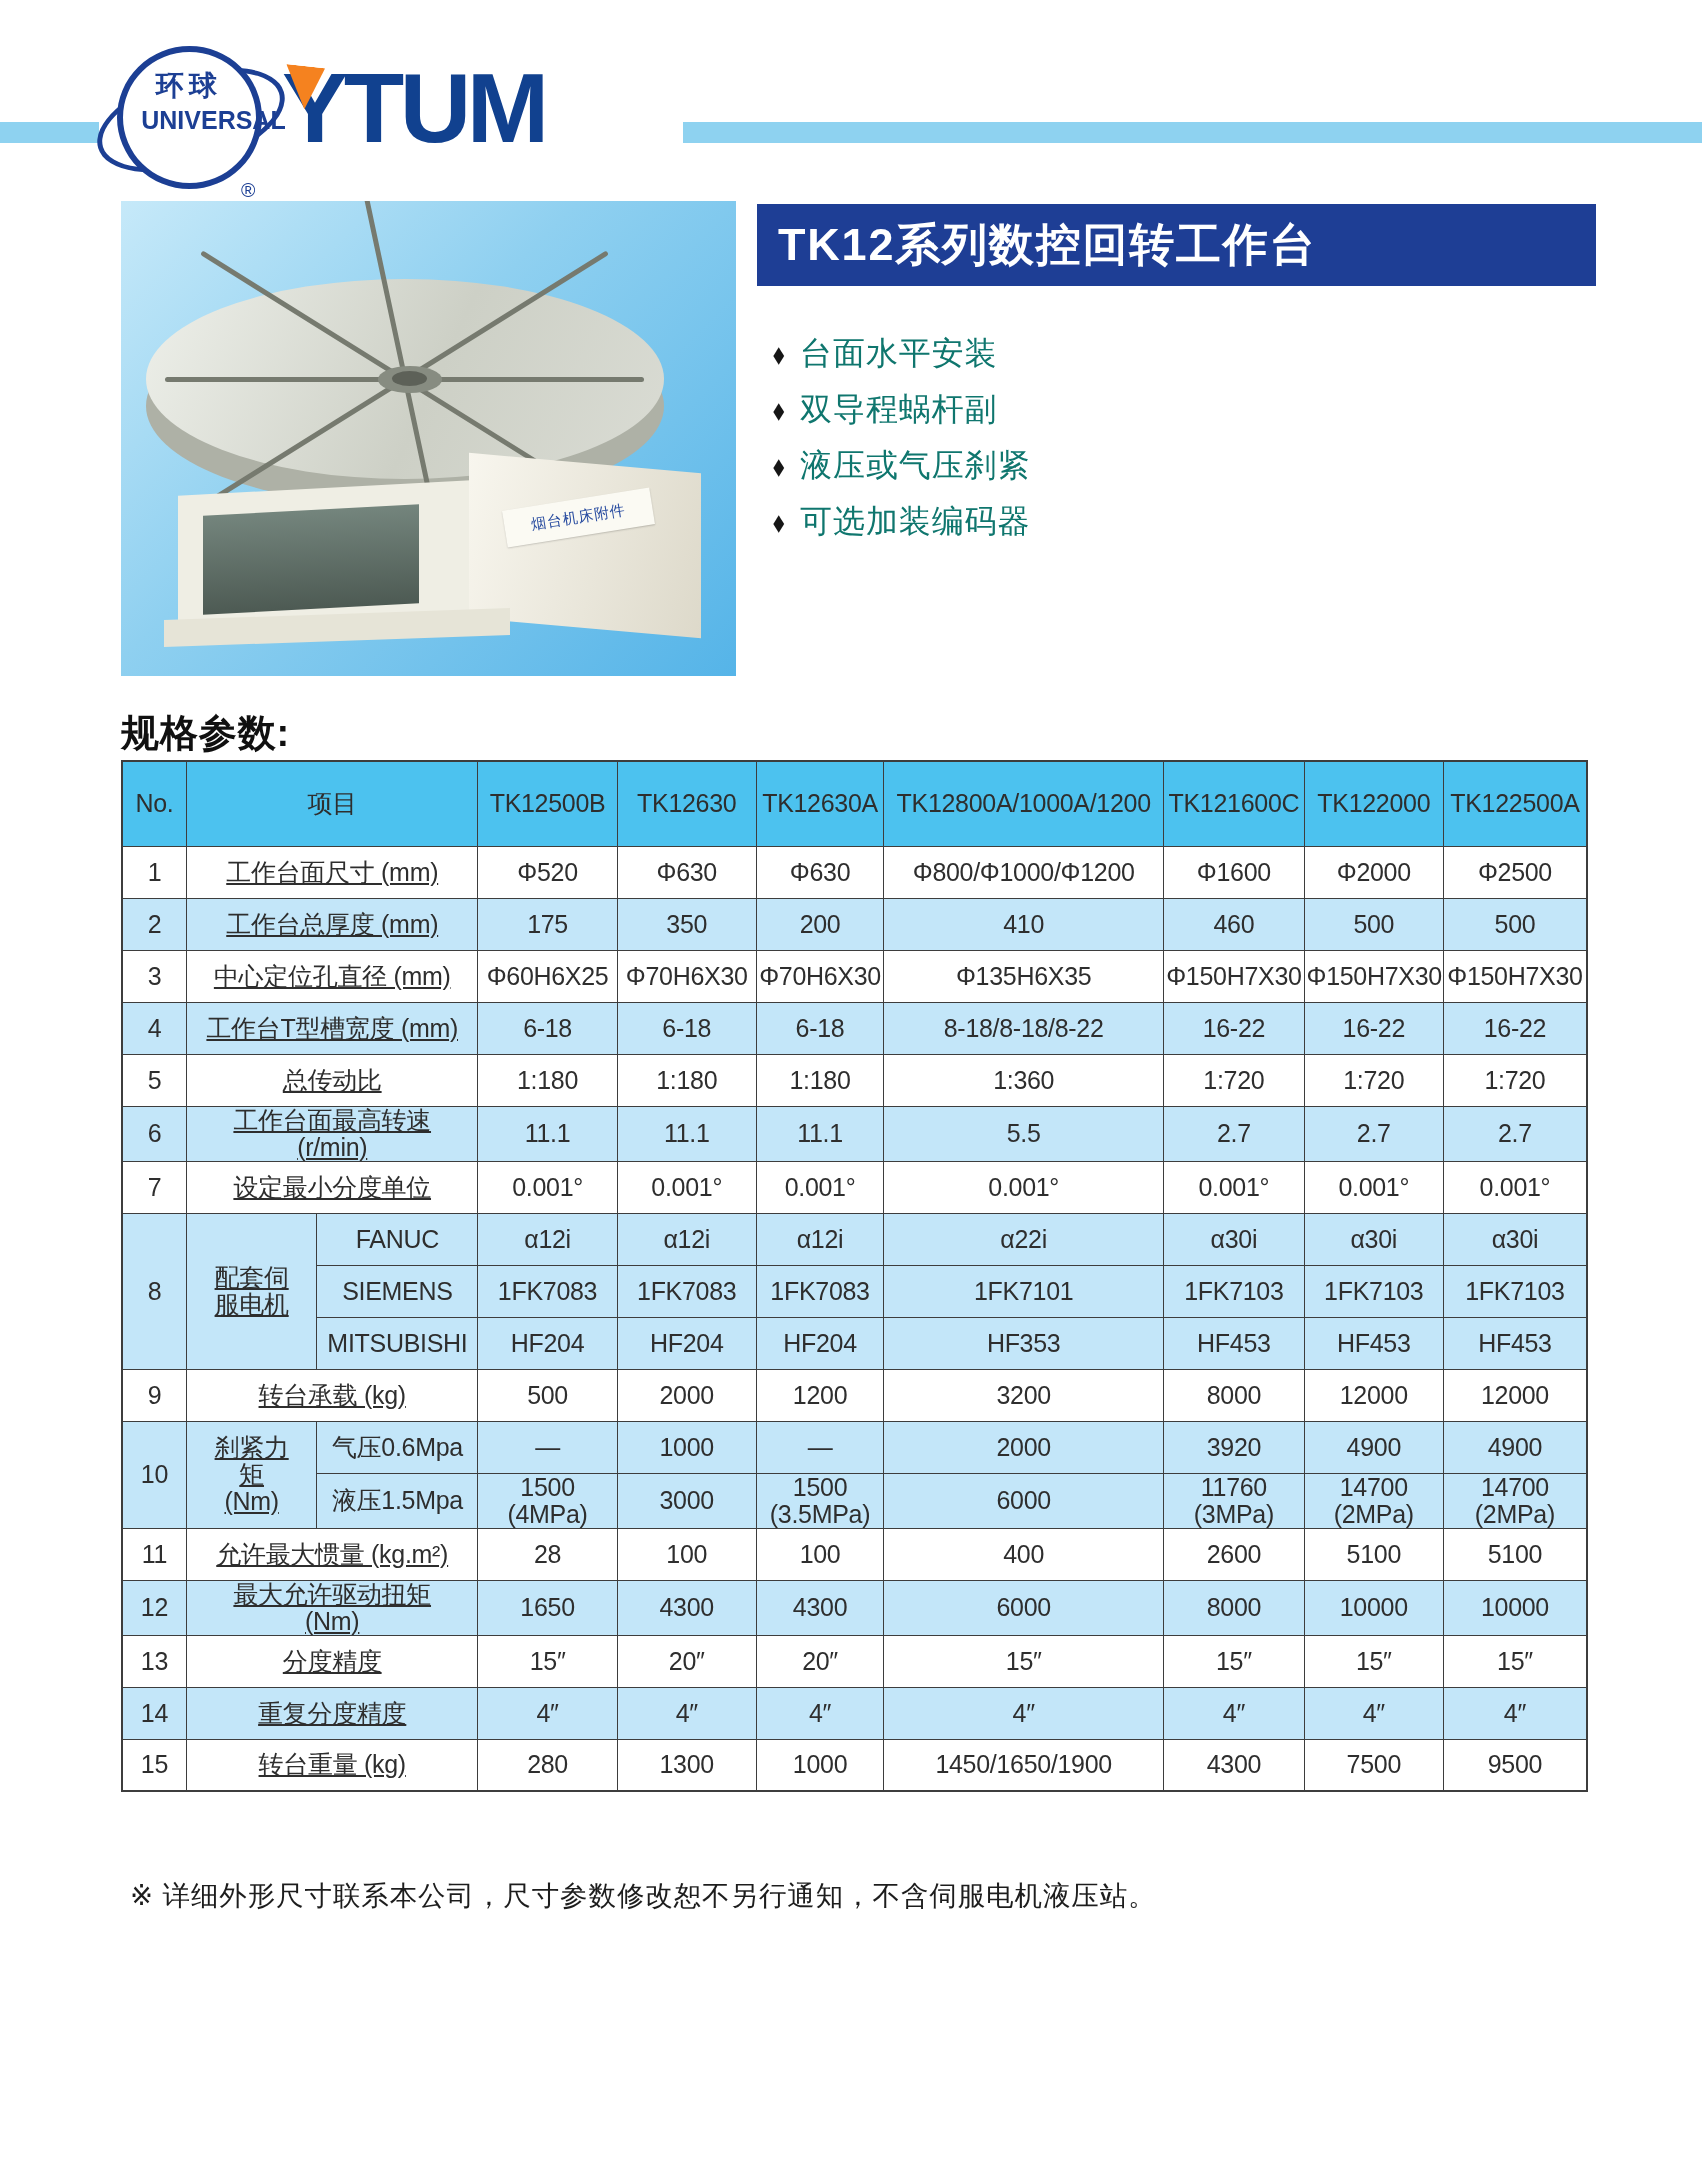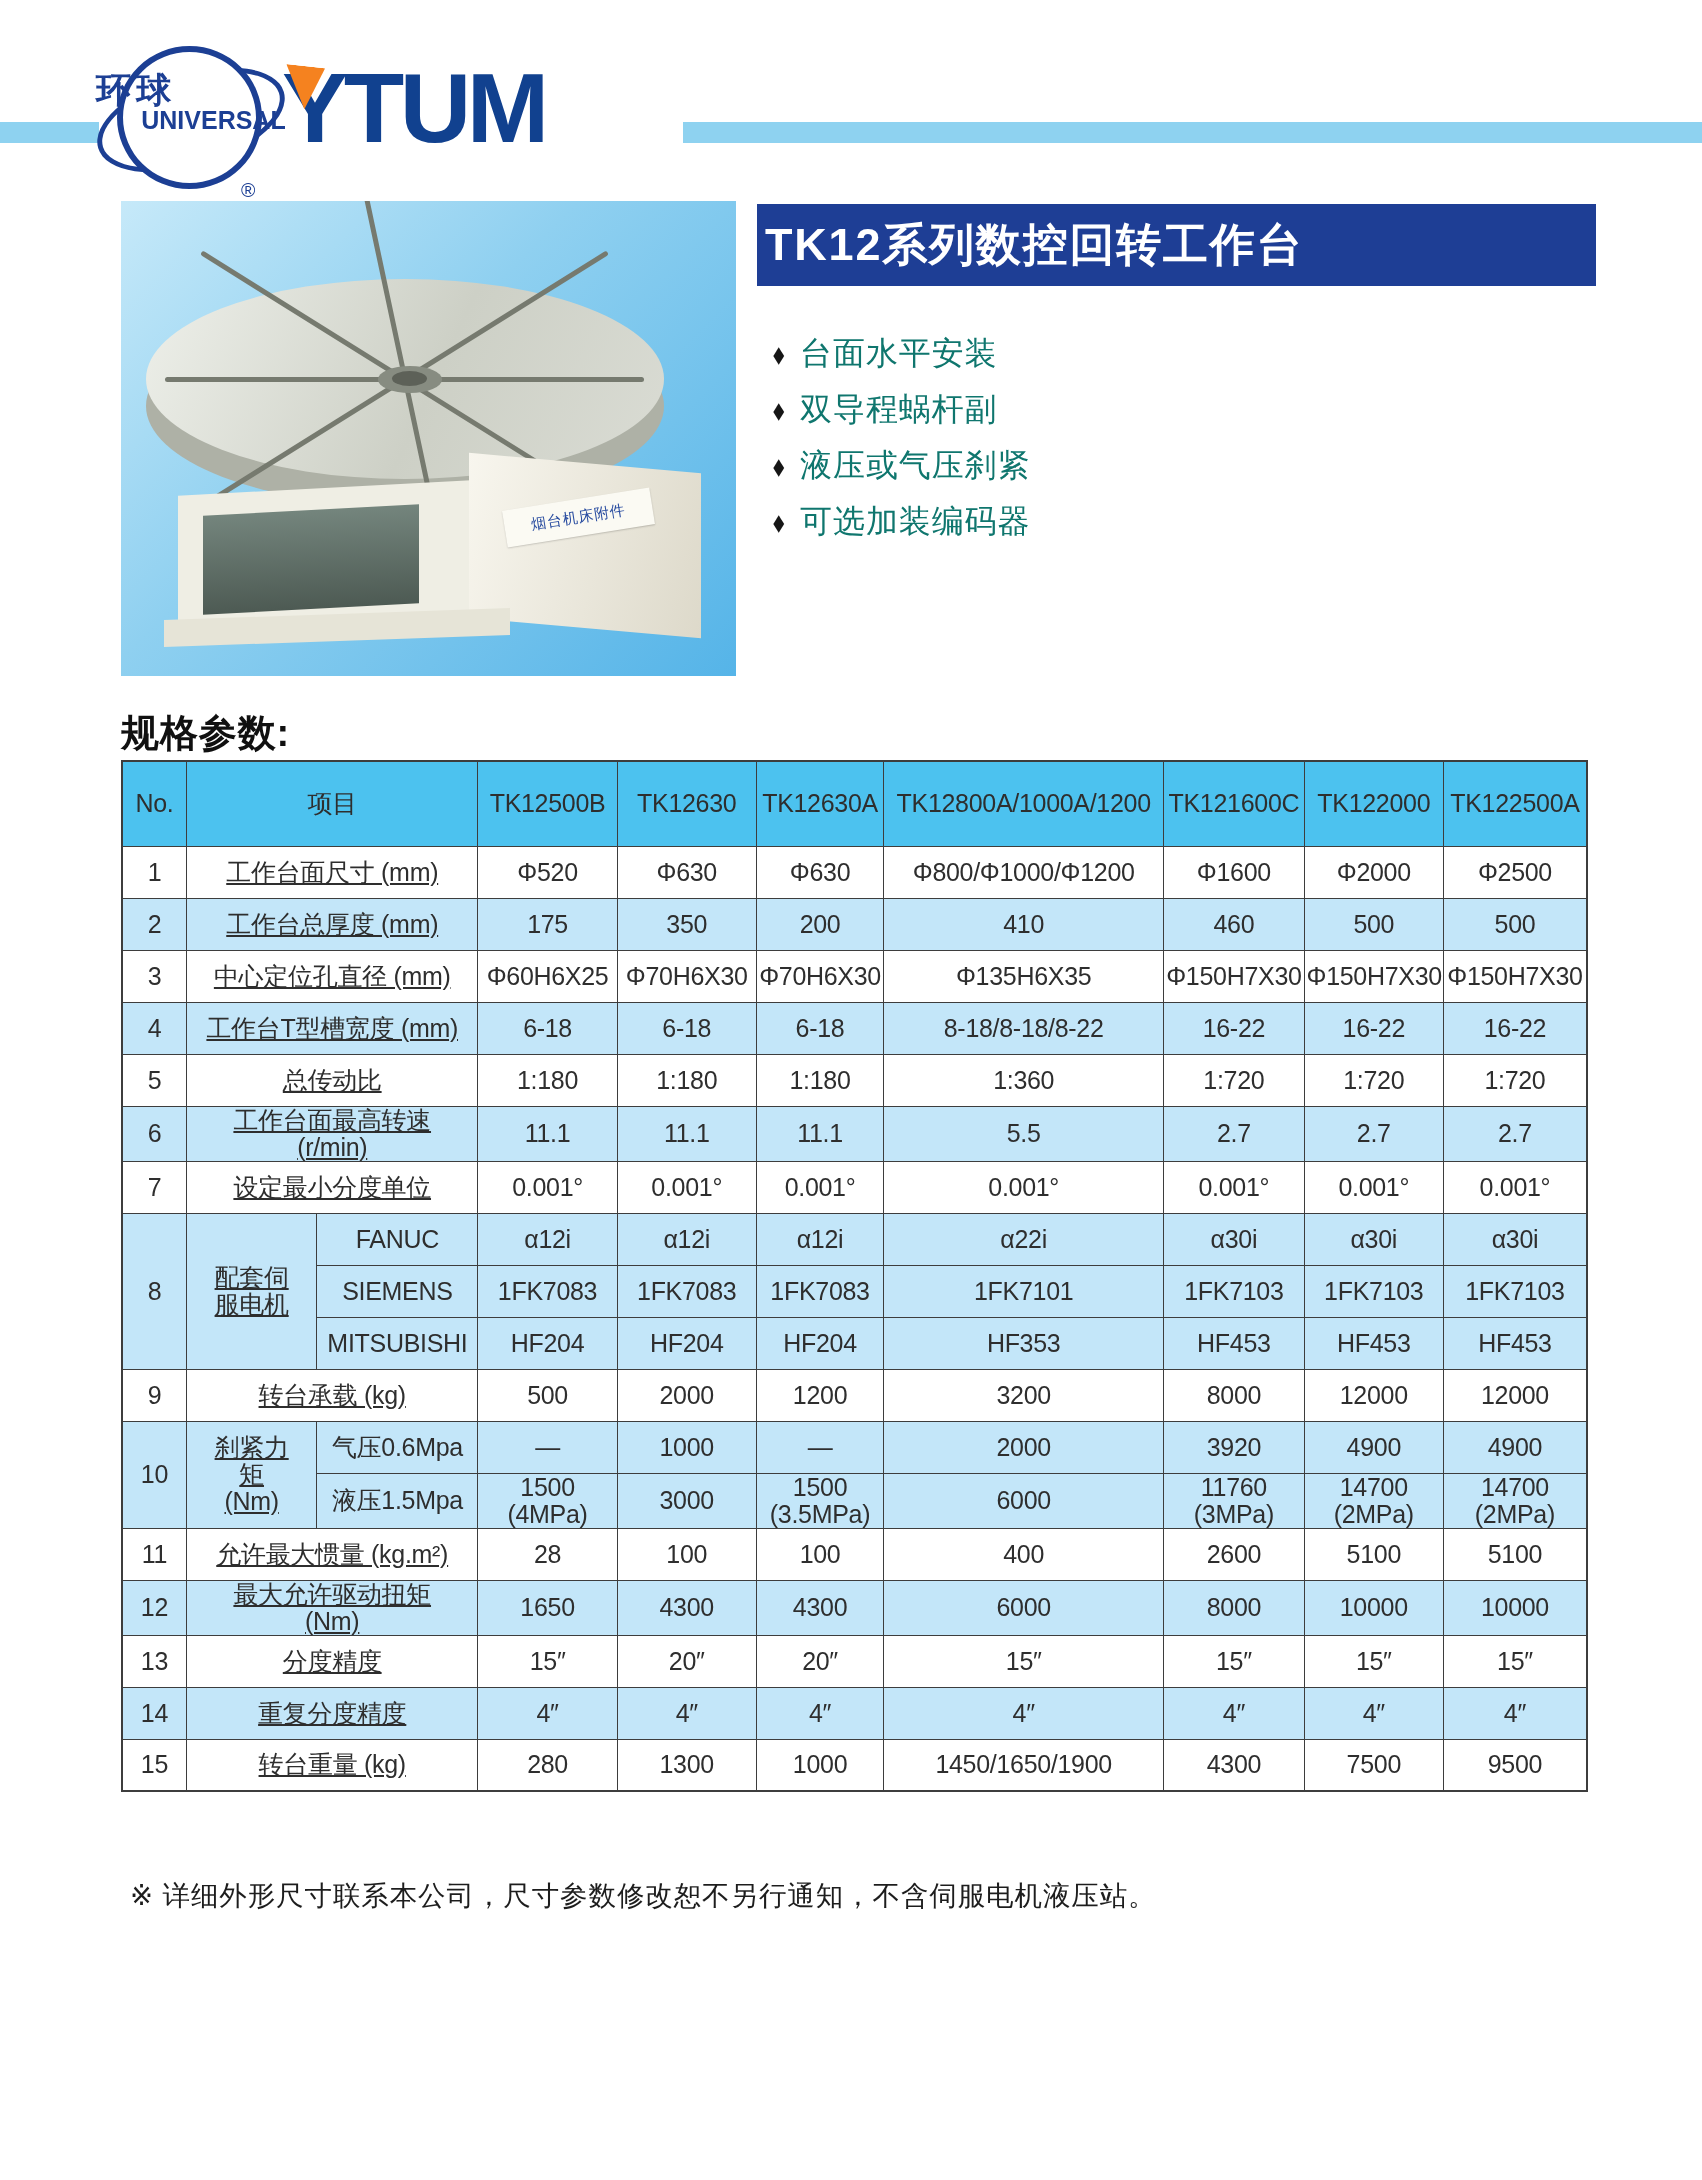--- a/index.html
+++ b/index.html
@@ -12,22 +12,22 @@
   
   .stripe{position:absolute;top:122px;height:21px;background:#8ed2f0;}
   .stripe.left{left:0;width:99px;}
   .stripe.right{left:683px;width:1020px;}
 
   .globe{position:absolute;left:96px;top:44px;width:186px;height:142px;}
   .globe .ring{position:absolute;left:-1.8px;top:30px;width:184px;height:82px;
     border:5.3px solid #1c3f94;border-radius:50%;transform:rotate(-17deg);}
   .globe .ball{position:absolute;left:21px;top:1.8px;width:133px;height:131px;
     border:6.2px solid #1c3f94;border-radius:50%;background:#ffffff;}
-  .globe .cn{position:absolute;left:0;top:23px;width:100%;
-    font-size:35px;font-weight:bold;color:#1c3f94;letter-spacing:5.3px;}
+  .globe .cn{position:absolute;left:0;top:23px;width:100%;text-align:center;
+    font-size:28px;font-weight:bold;color:#1c3f94;letter-spacing:5.3px;}
   .globe .en{position:absolute;left:-5.3px;top:62px;width:195px;text-align:right;
     font-size:25px;font-weight:bold;color:#1c3f94;letter-spacing:0px;}
   .globe .reg{position:absolute;right:26.6px;bottom:-16px;font-size:19.5px;color:#1c3f94;}
 
   .wordmark{position:absolute;left:282px;top:55px;height:106px;}
   .wordmark .txt{font-size:99px;font-weight:900;color:#11418f;letter-spacing:-4.4px;
     line-height:106px;font-family:"Liberation Sans","DejaVu Sans",sans-serif;}
   .wordmark .accent{position:absolute;left:1.8px;top:10.6px;width:39px;height:43px;
     background:#f5821f;clip-path:polygon(0 0,100% 0,58% 100%);transform:rotate(6deg);}
 
@@ -55,21 +55,21 @@
     background:linear-gradient(105deg,#f8f6ee,#ddd9ca);transform:skewY(5deg);}
   .photo .plinth{position:absolute;left:43px;top:413px;width:346px;height:26.6px;
     background:#e6e4d7;transform:skewY(-2deg);}
   .photo .sticker{position:absolute;left:383px;top:298px;width:149px;height:37px;
     background:#fbfaf3;transform:rotate(-9deg);display:flex;align-items:center;justify-content:center;
     font-size:15px;color:#2a4da0;letter-spacing:0.9px;box-shadow:0 0.9px 1.8px rgba(0,0,0,.2);}
 
   
   .banner{position:absolute;left:757px;top:204px;width:839px;height:82px;background:#1e3e95;
     display:flex;align-items:center;}
-  .banner span{color:#ffffff;font-size:45px;font-weight:800;letter-spacing:1.8px;padding-left:8px;}
+  .banner span{color:#ffffff;font-size:45px;font-weight:800;letter-spacing:1.8px;padding-left:21px;}
 
   .features{position:absolute;left:770px;top:326px;margin:0;padding:0;list-style:none;}
   .features li{height:56px;display:flex;align-items:center;}
   .features .dia{font-size:23px;color:#161616;transform:scaleX(.62);margin-right:12.4px;}
   .features .ftxt{font-size:32px;color:#0f766e;letter-spacing:0.9px;}
 
   
   .specs-heading{position:absolute;left:121px;top:708px;margin:0;
     font-size:38px;font-weight:700;color:#101010;letter-spacing:0.9px;}
 

